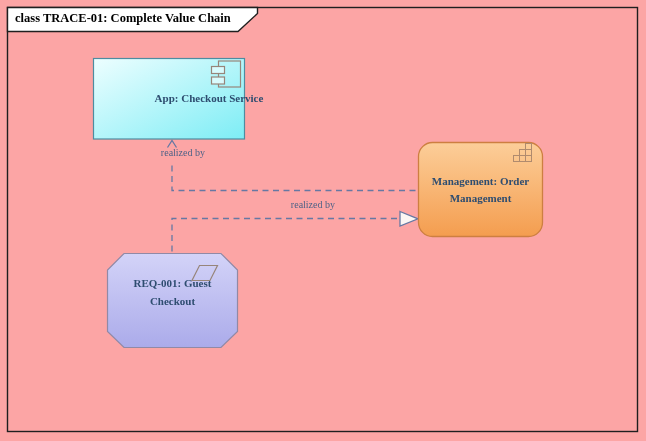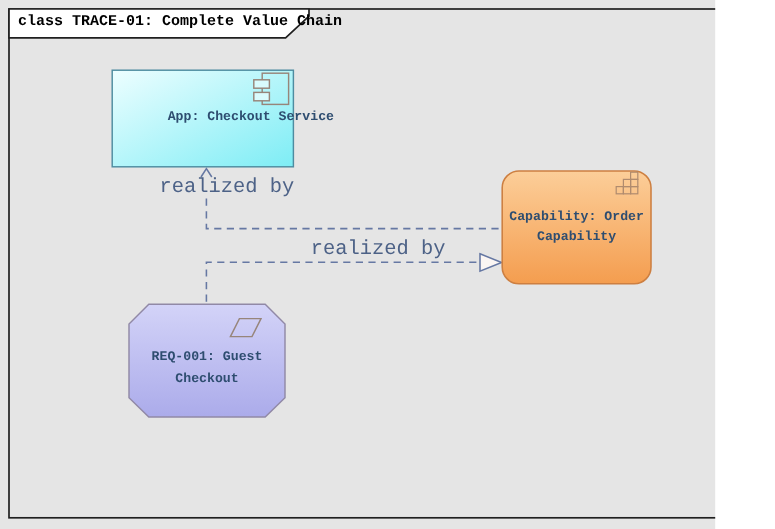--- a/index.html
+++ b/index.html
@@ -1,34 +1,34 @@
 <!DOCTYPE html>
 <html><head>
 <meta charset="utf-8">
 <style>
   html,body{margin:0;padding:0;background:#FFFFFF;}
   .canvas{
-    position:relative;width:596px;height:441px;background:#e5e5e5;overflow:hidden;
-    font-family:Liberation Mono, monospace;
+    position:relative;width:646px;height:441px;background:#fca5a5;overflow:hidden;
+    font-family:Liberation Serif, serif;
   }
   .canvas svg{position:absolute;left:0;top:0;}
   .txt{position:absolute;pointer-events:none;}
   .frame-title{
     left:15px;top:11px;width:240px;height:18px;
     font-size:12.5px;font-weight:bold;color:#000000;white-space:nowrap;
   }
   .node-label{
     display:flex;align-items:center;justify-content:center;text-align:center;
     font-size:11px;font-weight:bold;color:#2E4D70;line-height:1.55;
   }
   .node-label.app   {left:95px; top:58px; width:148px;height:81px;padding-left:40px;}
   .node-label.cap   {left:424px;top:144px;width:113px;height:92px;}
-  .node-label.req   {left:112px;top:262px;width:121px;height:91px;}
+  .node-label.req   {left:112px;top:247px;width:121px;height:91px;}
   .conn-label{
-    font-size:17px;color:#4D6287;text-align:left;white-space:nowrap;
+    font-size:10px;color:#4D6287;text-align:right;white-space:nowrap;
   }
   .conn-label.one{left:133px;top:147px;width:72px;}
   .conn-label.two{left:259px;top:199px;width:76px;}
 </style>
 </head>
 <body>
 
 <div class="canvas">
 
   <svg width="646" height="441" viewBox="0 0 646 441">
@@ -83,18 +83,18 @@
 
     <g>
       <polygon points="124,253.5 221,253.5 237.5,270 237.5,331.5 221,347.5 124,347.5 107.5,331.5 107.5,270" fill="url(#g-purple)" stroke="#9189A6" stroke-width="1.2"></polygon>
       <path d="M199.5,265.5 L217.5,265.5 L210,280.5 L192,280.5 Z" fill="none" stroke="#97857A" stroke-width="1.2"></path>
     </g>
   </svg>
 
   <div class="txt frame-title">class TRACE-01: Complete Value Chain</div>
 
   <div class="txt node-label app">App: Checkout Service</div>
-  <div class="txt node-label cap">Capability: Order Capability</div>
+  <div class="txt node-label cap">Management: Order Management</div>
   <div class="txt node-label req">REQ-001: Guest Checkout</div>
 
   <div class="txt conn-label one">realized by</div>
   <div class="txt conn-label two">realized by</div>
 </div>
 
 </body></html>

